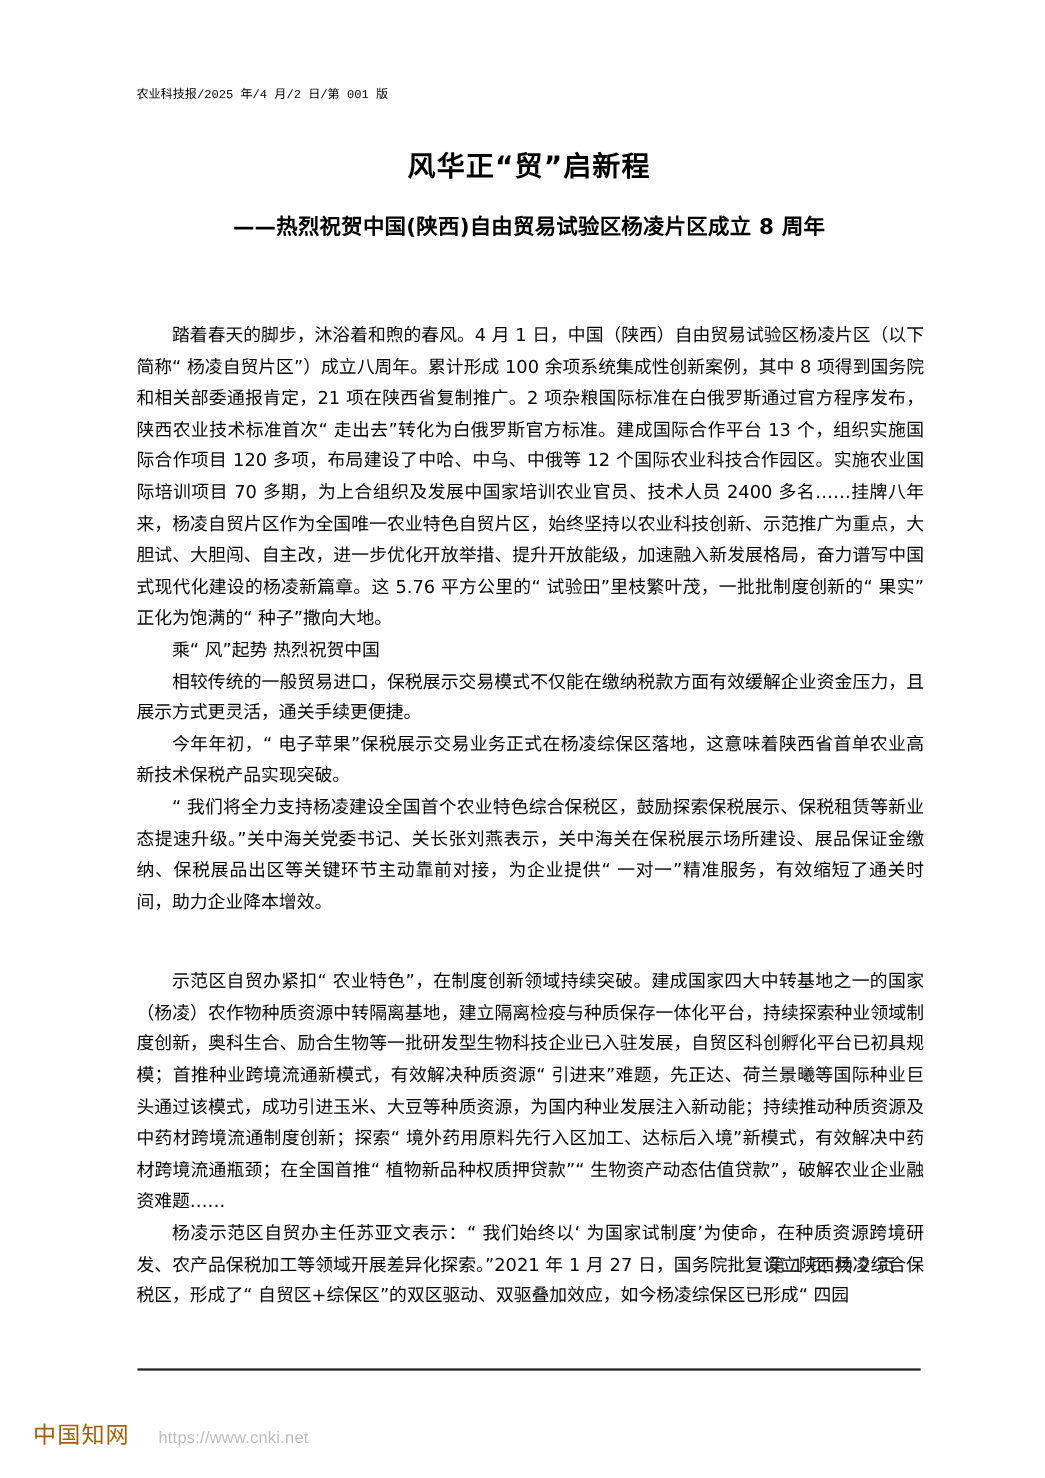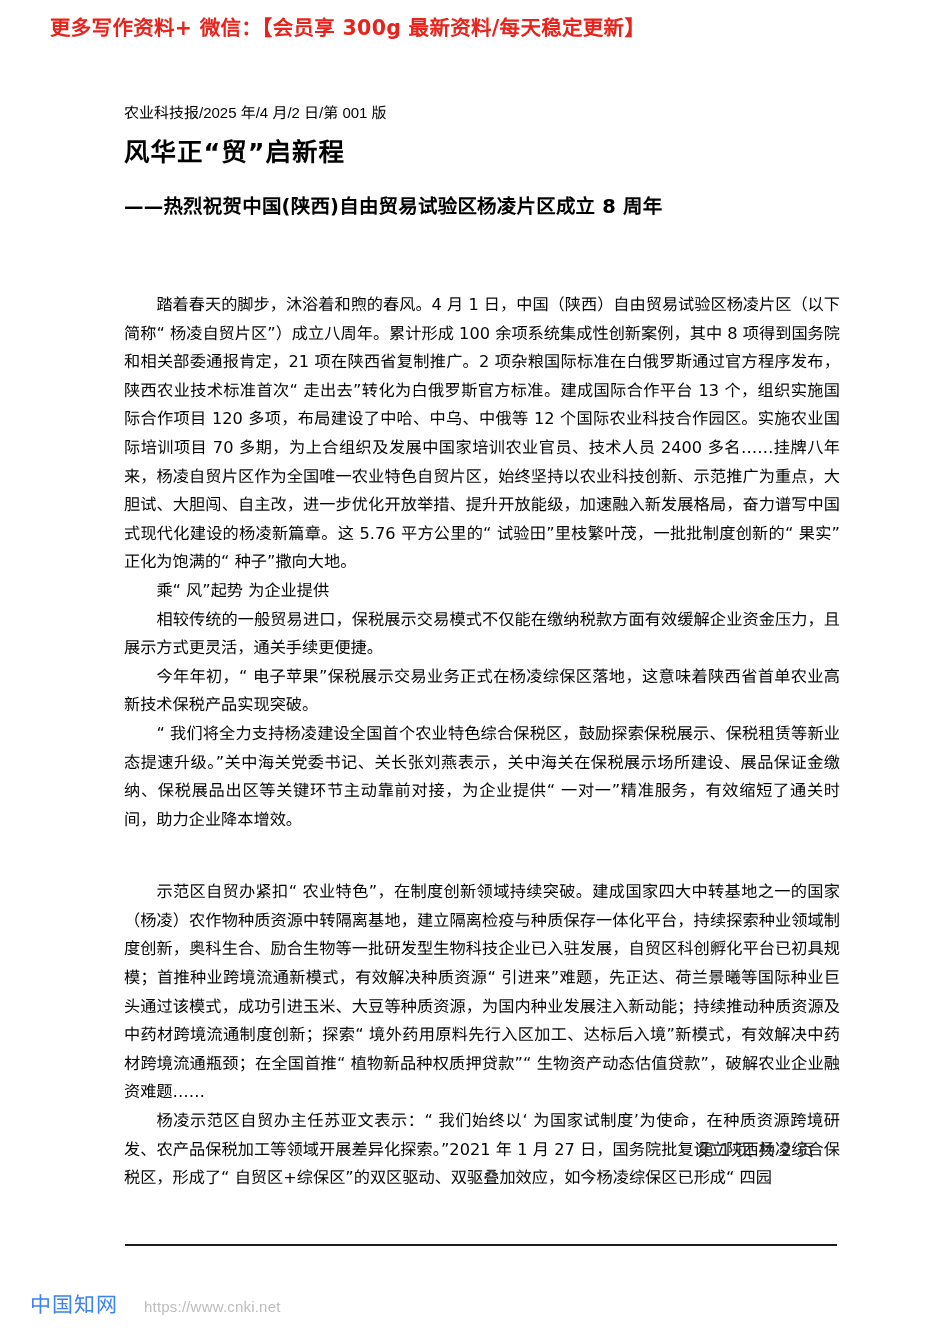--- a/index.html
+++ b/index.html
@@ -36,35 +36,35 @@
     line-height: 28px;
     color: #e8231c;
     letter-spacing: 0.3px;
     white-space: nowrap;
   }
 
   
   .masthead {
     position: absolute;
     left: 124px;
-    top: 102px;
-    font-family: Liberation Sans, sans-serif;
-    font-size: 15px;
+    top: 76px;
+    font-family: Liberation Mono, monospace;
+    font-size: 11px;
     line-height: 22px;
     color: #000;
     white-space: nowrap;
   }
 
   
   .title-block {
     position: absolute;
     left: 124px;
     top: 132px;
     width: 714px;
-    text-align: left;
+    text-align: center;
   }
   .doc-title {
     font-family: "DejaVu Sans", "Liberation Sans", sans-serif;
     font-weight: bold;
     font-size: 25.5px;
     line-height: 40px;
     letter-spacing: 1px;
     margin: 0;
   }
   .doc-subtitle {
@@ -136,48 +136,47 @@
     left: 30px;
     top: 1288px;
     display: flex;
     align-items: baseline;
     gap: 26px;
   }
   .cnki-logo {
     font-family: Liberation Sans, sans-serif;
     font-size: 21px;
     letter-spacing: 1px;
-    color: #3b82f6;
+    color: #a16207;
     white-space: nowrap;
   }
   .cnki-url {
     font-family: "Liberation Sans", "DejaVu Sans", sans-serif;
     font-size: 15px;
     color: #bdbdbd;
     letter-spacing: 0.2px;
     white-space: nowrap;
   }
 </style>
 </head>
 <body>
 
 <div class="page">
 
-  <div class="promo-banner">更多写作资料+ 微信：【会员享 300g 最新资料/每天稳定更新】</div>
 
   <div class="masthead">农业科技报/2025 年/4 月/2 日/第 001 版</div>
 
   <div class="title-block">
     <h1 class="doc-title">风华正“贸”启新程</h1>
     <h2 class="doc-subtitle">——热烈祝贺中国(陕西)自由贸易试验区杨凌片区成立 8 周年</h2>
   </div>
 
   <div class="body-text">
     <p>踏着春天的脚步，沐浴着和煦的春风。4 月 1 日，中国（陕西）自由贸易试验区杨凌片区（以下简称“ 杨凌自贸片区”）成立八周年。累计形成 100 余项系统集成性创新案例，其中 8 项得到国务院和相关部委通报肯定，21 项在陕西省复制推广。2 项杂粮国际标准在白俄罗斯通过官方程序发布，陕西农业技术标准首次“ 走出去”转化为白俄罗斯官方标准。建成国际合作平台 13 个，组织实施国际合作项目 120 多项，布局建设了中哈、中乌、中俄等 12 个国际农业科技合作园区。实施农业国际培训项目 70 多期，为上合组织及发展中国家培训农业官员、技术人员 2400 多名……挂牌八年来，杨凌自贸片区作为全国唯一农业特色自贸片区，始终坚持以农业科技创新、示范推广为重点，大胆试、大胆闯、自主改，进一步优化开放举措、提升开放能级，加速融入新发展格局，奋力谱写中国式现代化建设的杨凌新篇章。这 5.76 平方公里的“ 试验田”里枝繁叶茂，一批批制度创新的“ 果实”正化为饱满的“ 种子”撒向大地。</p>
-    <p>乘“ 风”起势 为企业提供</p>
+    <p>乘“ 风”起势 热烈祝贺中国</p>
     <p>相较传统的一般贸易进口，保税展示交易模式不仅能在缴纳税款方面有效缓解企业资金压力，且展示方式更灵活，通关手续更便捷。</p>
     <p>今年年初，“ 电子苹果”保税展示交易业务正式在杨凌综保区落地，这意味着陕西省首单农业高新技术保税产品实现突破。</p>
     <p>“ 我们将全力支持杨凌建设全国首个农业特色综合保税区，鼓励探索保税展示、保税租赁等新业态提速升级。”关中海关党委书记、关长张刘燕表示，关中海关在保税展示场所建设、展品保证金缴纳、保税展品出区等关键环节主动靠前对接，为企业提供“ 一对一”精准服务，有效缩短了通关时间，助力企业降本增效。</p>
     <p class="gap">示范区自贸办紧扣“ 农业特色”，在制度创新领域持续突破。建成国家四大中转基地之一的国家（杨凌）农作物种质资源中转隔离基地，建立隔离检疫与种质保存一体化平台，持续探索种业领域制度创新，奥科生合、励合生物等一批研发型生物科技企业已入驻发展，自贸区科创孵化平台已初具规模；首推种业跨境流通新模式，有效解决种质资源“ 引进来”难题，先正达、荷兰景曦等国际种业巨头通过该模式，成功引进玉米、大豆等种质资源，为国内种业发展注入新动能；持续推动种质资源及中药材跨境流通制度创新；探索“ 境外药用原料先行入区加工、达标后入境”新模式，有效解决中药材跨境流通瓶颈；在全国首推“ 植物新品种权质押贷款”“ 生物资产动态估值贷款”，破解农业企业融资难题……</p>
     <p>杨凌示范区自贸办主任苏亚文表示：“ 我们始终以‘ 为国家试制度’为使命，在种质资源跨境研发、农产品保税加工等领域开展差异化探索。”2021 年 1 月 27 日，国务院批复设立陕西杨凌综合保税区，形成了“ 自贸区+综保区”的双区驱动、双驱叠加效应，如今杨凌综保区已形成“ 四园</p>
   </div>
 
   <div class="page-footer">第 1 页 共 2 页</div>
 
   <div class="bottom-rule"></div>

